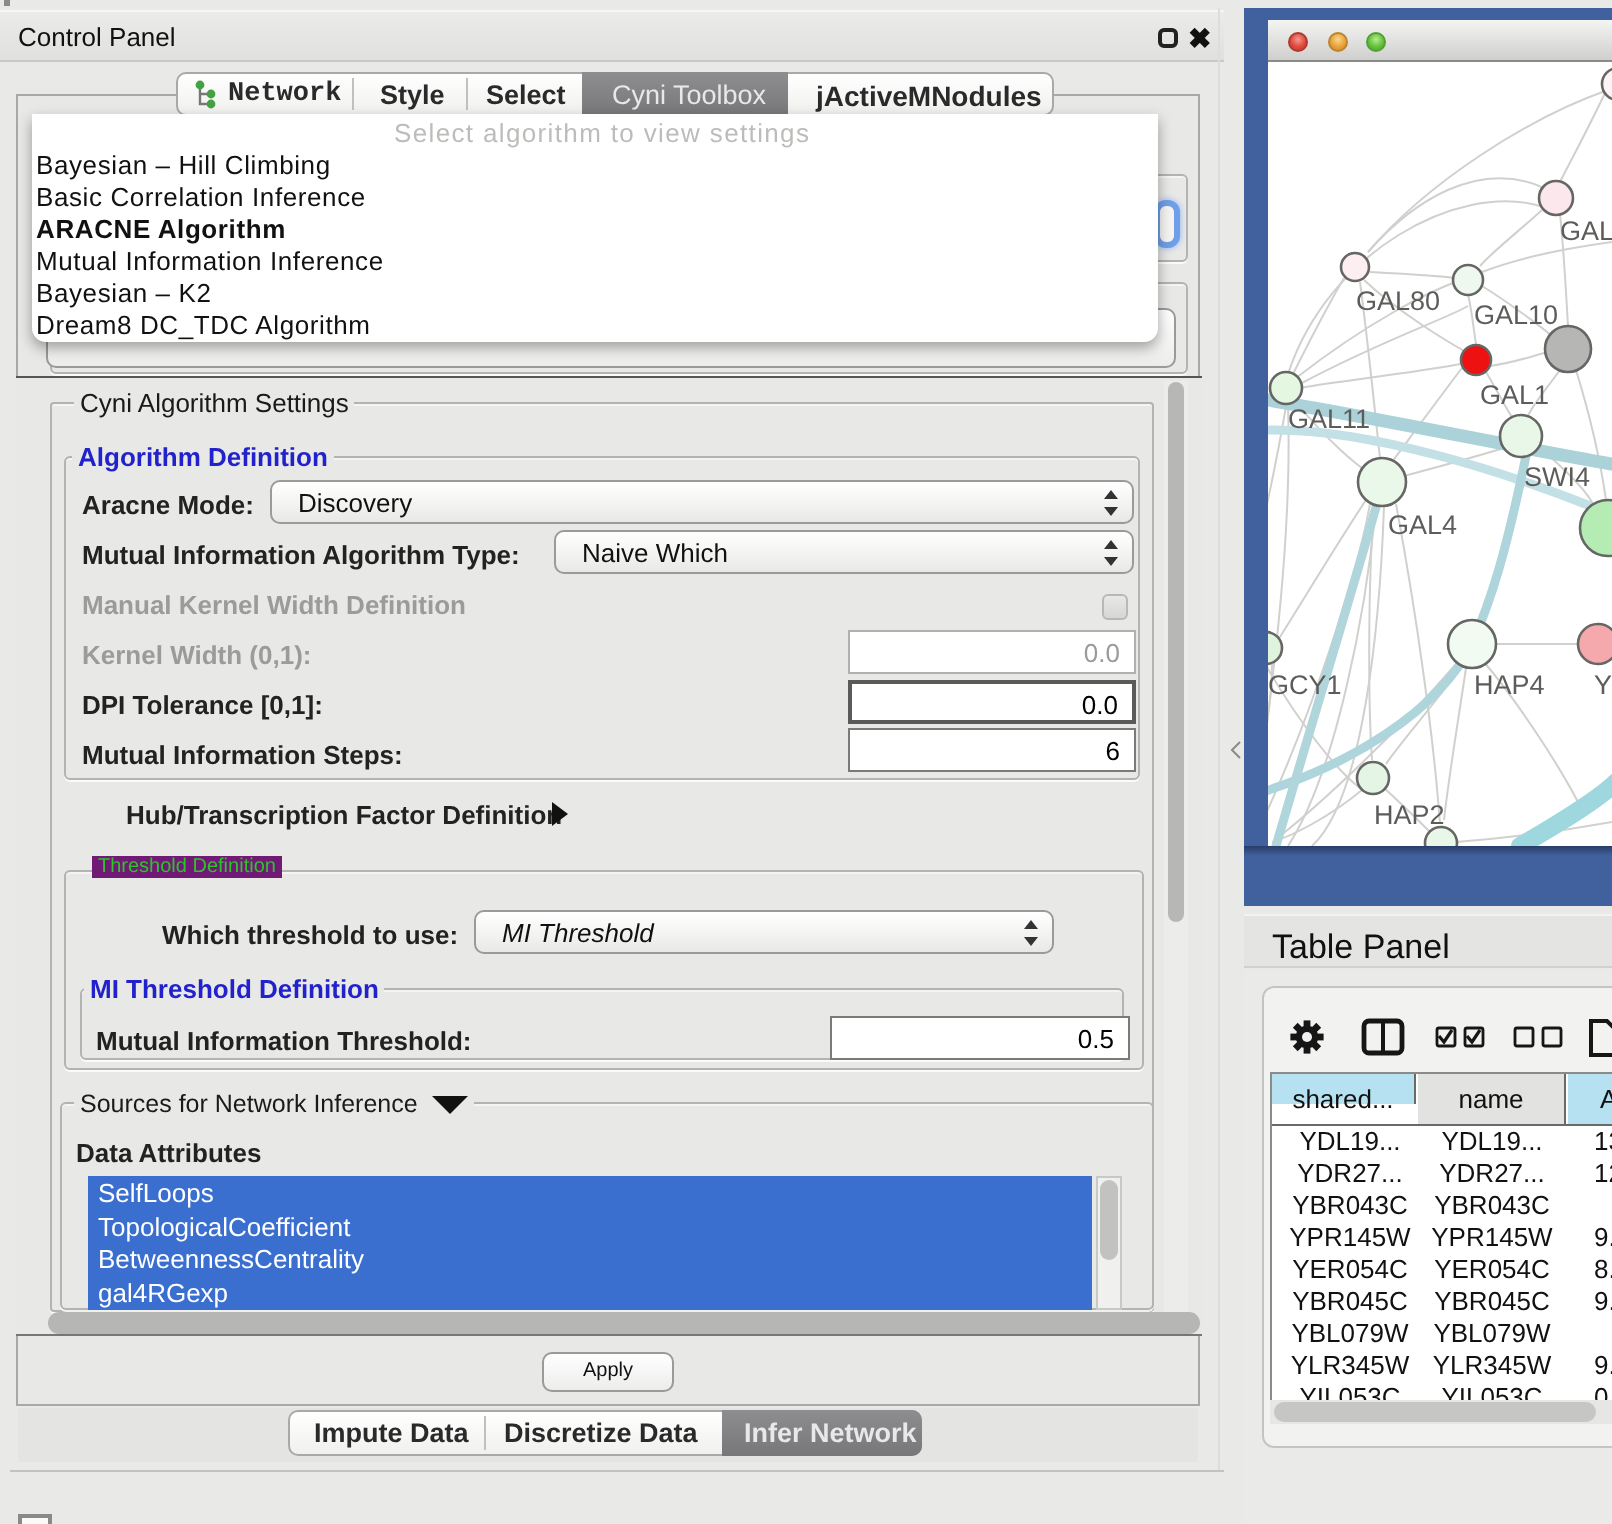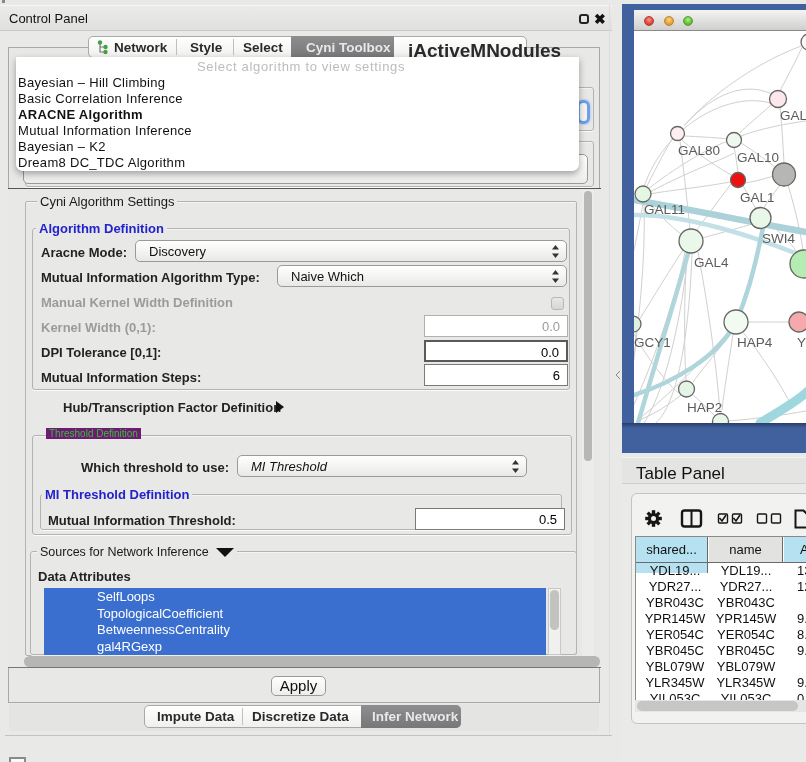--- a/index.html
+++ b/index.html
@@ -32,25 +32,25 @@
 <div class="abs" style="left:88px;top:36px;width:439px;height:22px;background:linear-gradient(#ffffff,#f0f0ee);border:1px solid #a9a9a7;border-radius:5px;"></div>
 <div class="abs" style="left:176px;top:39px;width:1px;height:16px;background:#c0c0be;"></div>
 <div class="abs" style="left:233px;top:39px;width:1px;height:16px;background:#c0c0be;"></div>
 <div class="abs" style="left:291px;top:36px;width:103px;height:22px;background:linear-gradient(#8e8e90,#77777a);"></div>
 <svg class="abs" style="left:97px;top:40px;" width="14" height="15" viewBox="0 0 14 15">
   <path d="M3 3 L3 12 L8 12 M3 7 L8 7" stroke="#777" stroke-width="1.2" fill="none"></path>
   <circle cx="3" cy="2.5" r="2.2" fill="#44a044"></circle>
       <circle cx="8.5" cy="7" r="2.2" fill="#44a044"></circle>
       <circle cx="8.5" cy="12" r="2.2" fill="#44a044"></circle>
 </svg>
-<div class="abs" style="left:114px;top:40px;font-size:13.5px;font-weight:bold;color:#2a2a2a;">Network</div>
+<div class="abs" style="left:114px;top:40px;font-size:13.5px;font-weight:bold;color:#2a2a2a;font-family:Liberation Mono, monospace;">Network</div>
 <div class="abs" style="left:190px;top:40px;font-size:13.5px;font-weight:bold;color:#2a2a2a;">Style</div>
 <div class="abs" style="left:243px;top:40px;font-size:13.5px;font-weight:bold;color:#2a2a2a;">Select</div>
-<div class="abs" style="left:306px;top:40px;font-size:13.5px;font-weight:bold;color:#e8e8e8;">Cyni Toolbox</div>
-<div class="abs" style="left:408px;top:40px;font-size:19px;font-weight:bold;color:#2a2a2a;">jActiveMNodules</div>
+<div class="abs" style="left:306px;top:40px;font-size:13.5px;font-weight:normal;color:#e8e8e8;">Cyni Toolbox</div>
+<div class="abs" style="left:408px;top:40px;font-size:14px;font-weight:bold;color:#2a2a2a;">jActiveMNodules</div>
 
 <div class="abs etch" style="left:25px;top:87px;width:569px;height:44px;"></div>
 <div class="abs" style="left:577px;top:100px;width:13px;height:24px;border:3px solid #6f9fe8;border-radius:6px;box-shadow:0 0 3px #88b4f4;background:#f4f4f2;"></div>
 <div class="abs etch" style="left:25px;top:141px;width:569px;height:46px;"></div>
 <div class="abs" style="left:23px;top:154px;width:565px;height:30px;border:1px solid #9a9a98;border-radius:5px;background:linear-gradient(#ffffff,#ececea);"></div>
 
 <div class="abs" style="left:8px;top:188px;width:593px;height:480px;border-top:1px solid #555;border-bottom:1px solid #777;background:#e8e8e6;"></div>
 
 <div class="abs etch" style="left:25px;top:201px;width:552px;height:455px;border-radius:2px;"></div>
 <div class="abs" style="left:37px;top:194px;background:#e8e8e6;padding:0 3px;font-size:13px;color:#1a1a1a;">Cyni Algorithm Settings</div>
@@ -115,32 +115,32 @@
 <div class="abs" style="left:42px;top:487px;background:#e8e8e6;padding:0 3px;font-size:13px;font-weight:bold;color:#2222cc;">MI Threshold Definition</div>
 <div class="blab" style="left:48px;top:513px;">Mutual Information Threshold:</div>
 <div class="field" style="left:415px;top:508px;width:150px;border:1px solid #7a7a78;">
       <span>0.5</span>
     </div>
 
 <div class="abs etch" style="left:30px;top:551px;width:547px;height:104px;"></div>
 <div class="abs" style="left:37px;top:545px;background:#e8e8e6;padding:0 3px;font-size:12.5px;color:#1a1a1a;">Sources for Network Inference <span style="display:inline-block;width:0;height:0;border-left:9px solid transparent;border-right:9px solid transparent;border-top:9px solid #111;vertical-align:middle;margin-left:4px;"></span></div>
 <div class="blab" style="left:38px;top:569px;">Data Attributes</div>
 <div class="abs" style="left:44px;top:588px;width:502px;height:67px;background:#3a6fd0;"></div>
-<div class="abs" style="left:49px;top:589px;font-size:13px;color:#fff;line-height:16.5px;margin-left:48px;">SelfLoops<br>TopologicalCoefficient<br>BetweennessCentrality<br>gal4RGexp</div>
+<div class="abs" style="left:49px;top:589px;font-size:13px;color:#fff;line-height:16.5px;">SelfLoops<br>TopologicalCoefficient<br>BetweennessCentrality<br>gal4RGexp</div>
 <div class="abs" style="left:548px;top:588px;width:13px;height:67px;background:#f0f0ee;border:1px solid #c8c8c6;"></div>
 <div class="abs" style="left:550px;top:590px;width:9px;height:40px;background:#c2c2c0;border-radius:5px;"></div>
 
 <div class="abs" style="left:24px;top:656px;width:576px;height:11px;background:#b6b6b4;border-radius:6px;"></div>
 
 <div class="abs" style="left:582px;top:190px;width:12px;height:466px;background:#ececea;"></div>
 <div class="abs" style="left:584px;top:191px;width:8px;height:270px;background:#b7b7b5;border-radius:5px;"></div>
 
 <div class="abs" style="left:9px;top:704px;width:590px;height:27px;background:#e4e4e2;"></div>
 
-<div class="abs" style="left:271px;top:676px;width:55px;height:20px;background:linear-gradient(#ffffff,#ededeb);border:1px solid #9a9a98;border-radius:5px;text-align:center;font-size:15px;color:#111;line-height:18px;">Apply</div>
+<div class="abs" style="left:271px;top:676px;width:66px;height:20px;background:linear-gradient(#ffffff,#ededeb);border:1px solid #9a9a98;border-radius:5px;text-align:center;font-size:10px;color:#111;line-height:18px;">Apply</div>
 
 <div class="abs" style="left:144px;top:705px;width:317px;height:23px;background:linear-gradient(#ffffff,#f0f0ee);border:1px solid #a9a9a7;border-radius:5px;"></div>
 <div class="abs" style="left:242px;top:708px;width:1px;height:17px;background:#c0c0be;"></div>
 <div class="abs" style="left:361px;top:705px;width:100px;height:23px;background:linear-gradient(#8e8e90,#77777a);border-radius:0 5px 5px 0;"></div>
 <div class="abs" style="left:157px;top:709px;font-size:13.5px;font-weight:bold;color:#2a2a2a;">Impute Data</div>
 <div class="abs" style="left:252px;top:709px;font-size:13.5px;font-weight:bold;color:#2a2a2a;">Discretize Data</div>
 <div class="abs" style="left:372px;top:709px;font-size:13.5px;font-weight:bold;color:#e8e8e8;">Infer Network</div>
 
 <div class="abs" style="left:5px;top:735px;width:607px;height:1px;background:#c2c2c0;"></div>
 
@@ -274,21 +274,21 @@
     <rect x="73.5" y="5" width="9" height="9" rx="1" stroke-width="1.4"></rect>
     <rect x="87.5" y="5" width="9" height="9" rx="1" stroke-width="1.4"></rect>
     <rect x="112.5" y="5" width="9" height="9" rx="1" stroke-width="1.4"></rect>
     <rect x="126.5" y="5" width="9" height="9" rx="1" stroke-width="1.4"></rect>
   </g>
   <path d="M74.5 9 l2.5 3 l4 -6 M88.5 9 l2.5 3 l4 -6" stroke="#161616" stroke-width="1.6" fill="none"></path>
   <path d="M150.5 1.5 h8 l5 5 v12 h-13 z" fill="none" stroke="#161616" stroke-width="2"></path>
 </svg>
 
 <div class="abs" style="left:635px;top:536px;width:171px;height:176px;background:#fff;border:1px solid #8a8a88;border-right:none;"></div>
-<div class="abs" style="left:636px;top:537px;width:72px;height:36px;background:#b6e1f0;border-right:1px solid #6a6a68;text-align:center;font-size:13px;color:#111;line-height:25px;">shared...</div>
+<div class="abs" style="left:636px;top:537px;width:72px;height:15px;background:#b6e1f0;border-right:1px solid #6a6a68;text-align:center;font-size:13px;color:#111;line-height:25px;">shared...</div>
 <div class="abs" style="left:709px;top:537px;width:74px;height:25px;background:#e2e2e0;border-right:1px solid #6a6a68;text-align:center;font-size:13px;color:#111;line-height:25px;">name</div>
 <div class="abs" style="left:784px;top:537px;width:22px;height:25px;background:#b6e1f0;font-size:13px;color:#111;line-height:25px;padding-left:16px;">A</div>
 <div class="abs" style="left:636px;top:562px;width:170px;height:1px;background:#6a6a68;"></div>
 <div class="abs" style="left:642px;top:563px;width:66px;font-size:13px;color:#111;line-height:16px;text-align:center;">YDL19...<br>YDR27...<br>YBR043C<br>YPR145W<br>YER054C<br>YBR045C<br>YBL079W<br>YLR345W<br>YIL053C</div>
 <div class="abs" style="left:713px;top:563px;width:66px;font-size:13px;color:#111;line-height:16px;text-align:center;">YDL19...<br>YDR27...<br>YBR043C<br>YPR145W<br>YER054C<br>YBR045C<br>YBL079W<br>YLR345W<br>YIL053C</div>
 <div class="abs" style="left:797px;top:563px;width:20px;font-size:13px;color:#111;line-height:16px;">13<br>12<br><br>9.<br>8.<br>9.<br><br>9.<br>0.</div>
 <div class="abs" style="left:635px;top:700px;width:171px;height:12px;background:#e6e6e4;"></div>
 <div class="abs" style="left:637px;top:701px;width:161px;height:10px;background:#c6c6c4;border-radius:5px;"></div>
 
 </div>

